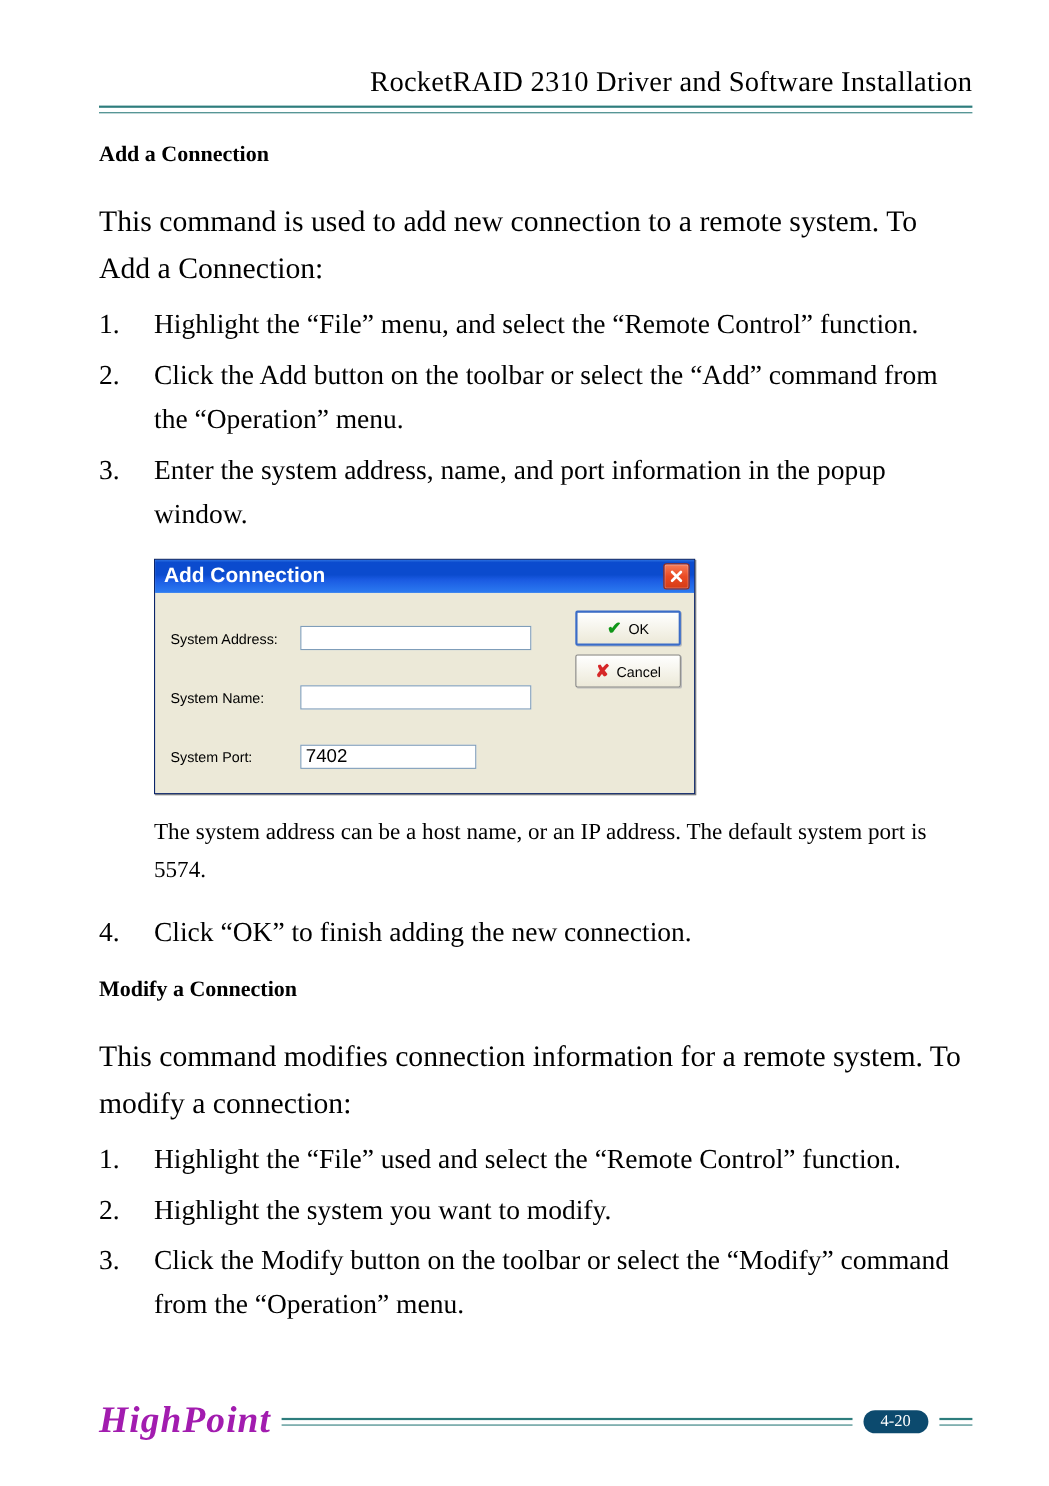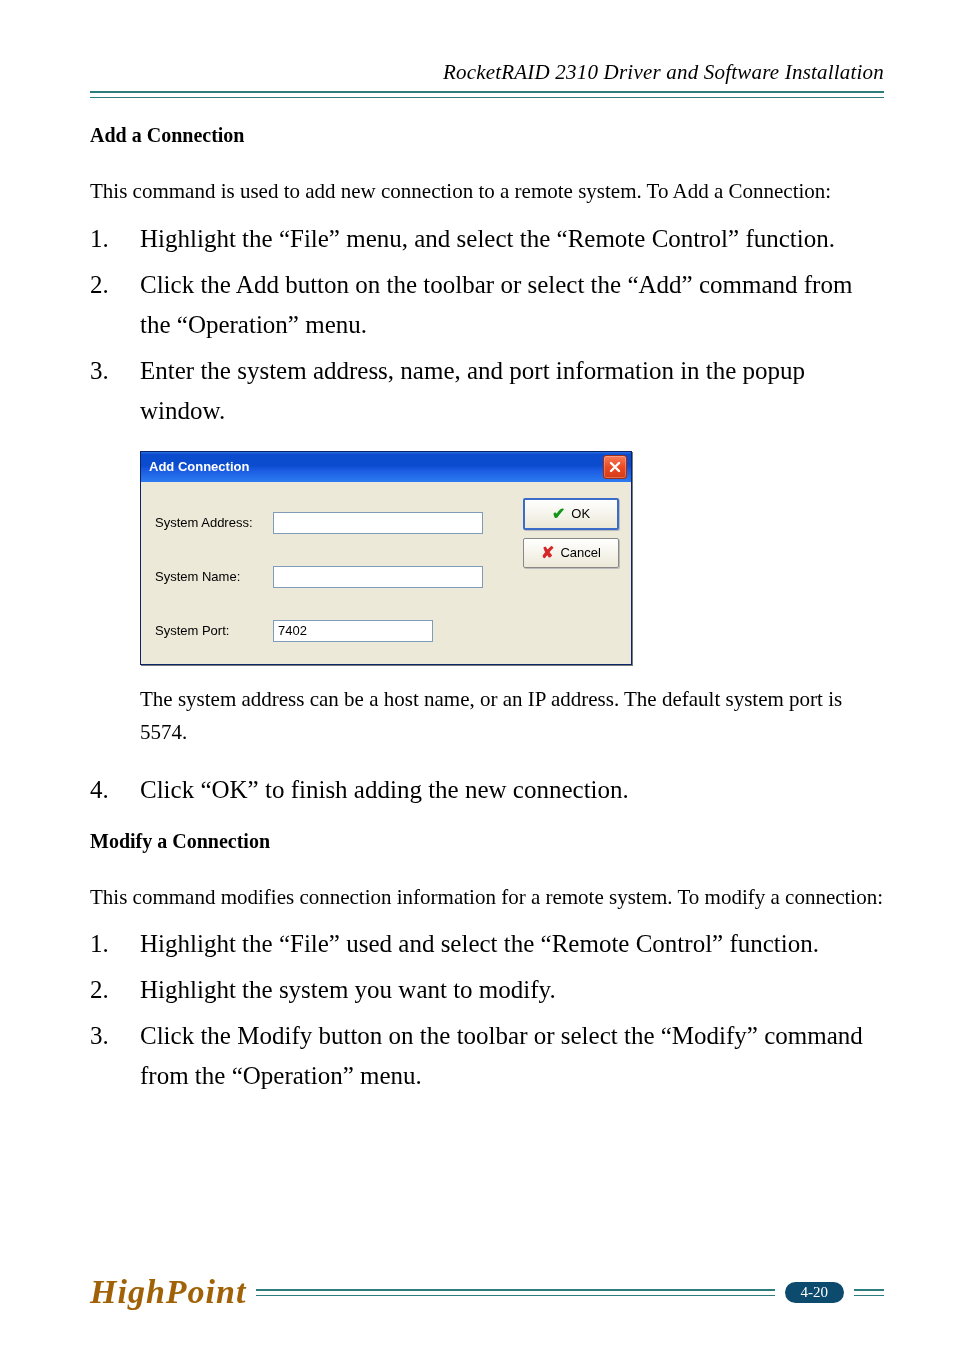--- a/index.html
+++ b/index.html
@@ -12,39 +12,38 @@
   .page {
     width: 954px;
     min-height: 1351px;
     margin: 0 auto;
     padding: 60px 70px 40px 90px;
     box-sizing: border-box;
     position: relative;
   }
   .running-head {
     text-align: right;
-    font-style: italic;
-    font-size: 21px;
+    font-size: 26px;
     margin-bottom: 6px;
     letter-spacing: 0.2px;
   }
   .head-rule {
     height: 4px;
     border-top: 2px solid #2e7d7d;
     border-bottom: 1px solid #2e7d7d;
     margin-bottom: 26px;
   }
   h2.section {
     font-family: "Times New Roman", Times, serif;
     font-weight: bold;
     font-size: 20px;
     margin: 10px 0 28px 0;
   }
   p.body {
-    font-size: 21px;
+    font-size: 27px;
     line-height: 1.6;
     margin: 0 0 10px 0;
   }
   ol.steps {
     list-style: none;
     padding: 0;
     margin: 8px 0 20px 0;
     counter-reset: item;
   }
   ol.steps > li {
@@ -76,21 +75,21 @@
   }
   .xp-titlebar {
     display: flex;
     align-items: center;
     justify-content: space-between;
     height: 30px;
     padding: 0 4px 0 8px;
     background: linear-gradient(to bottom, #2a6fe0 0%, #0b4bce 8%, #0b4bce 45%, #1a5ae2 60%, #2d7cf1 100%);
     color: #fff;
     font-weight: bold;
-    font-size: 13px;
+    font-size: 19px;
   }
   .xp-close {
     width: 22px;
     height: 22px;
     border: 1px solid #9a2d18;
     border-radius: 3px;
     background: linear-gradient(to bottom, #f77d5a 0%, #ea4a23 50%, #d63b15 100%);
     color: #fff;
     display: flex;
     align-items: center;
@@ -120,21 +119,21 @@
     font-size: 13px;
   }
   .xp-input {
     width: 210px;
     height: 22px;
     background: #fff;
     border: 1px solid #7f9db9;
     box-sizing: border-box;
     padding: 2px 4px;
     font-family: Tahoma, Verdana, sans-serif;
-    font-size: 13px;
+    font-size: 17px;
     color: #000;
   }
   .xp-input[data-name="system-port-input"] { width: 160px; }
   .xp-btncol {
     width: 96px;
     display: flex;
     flex-direction: column;
     gap: 8px;
     margin-left: 6px;
   }
@@ -168,21 +167,21 @@
   .footer {
     position: absolute;
     left: 90px;
     right: 70px;
     bottom: 40px;
     display: flex;
     align-items: center;
   }
   .logo {
     font-family: "Brush Script MT", "Segoe Script", cursive;
-    color: #a16207;
+    color: #a21caf;
     font-size: 34px;
     font-style: italic;
     font-weight: bold;
     margin-right: 10px;
     letter-spacing: 1px;
   }
   .foot-line {
     flex: 1;
     height: 4px;
     border-top: 2px solid #2e7d7d;

